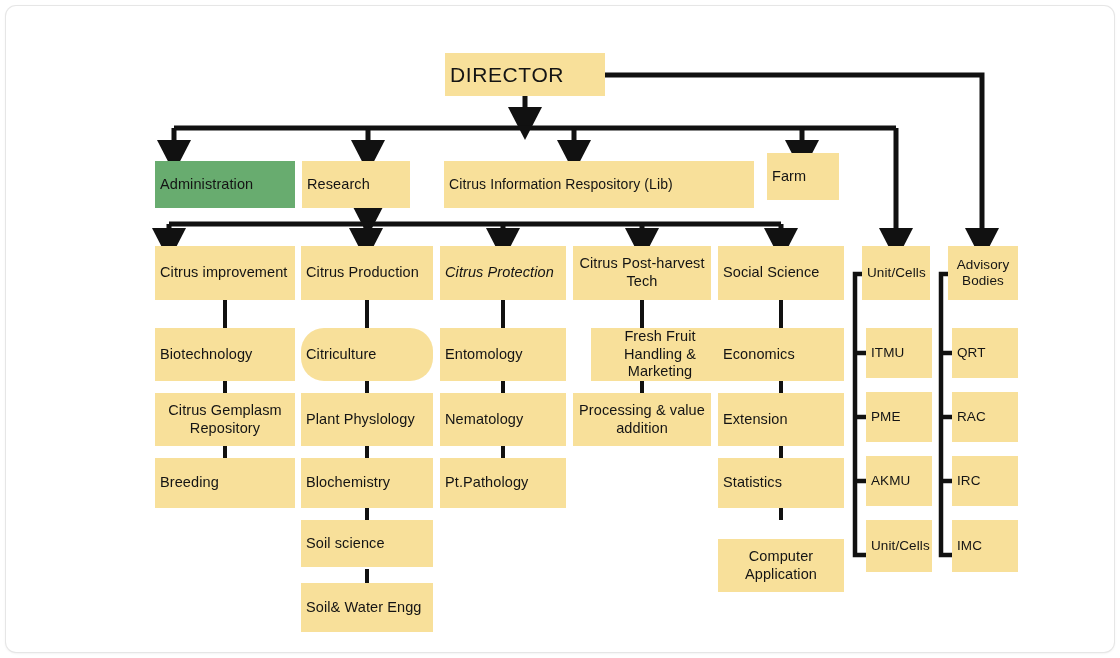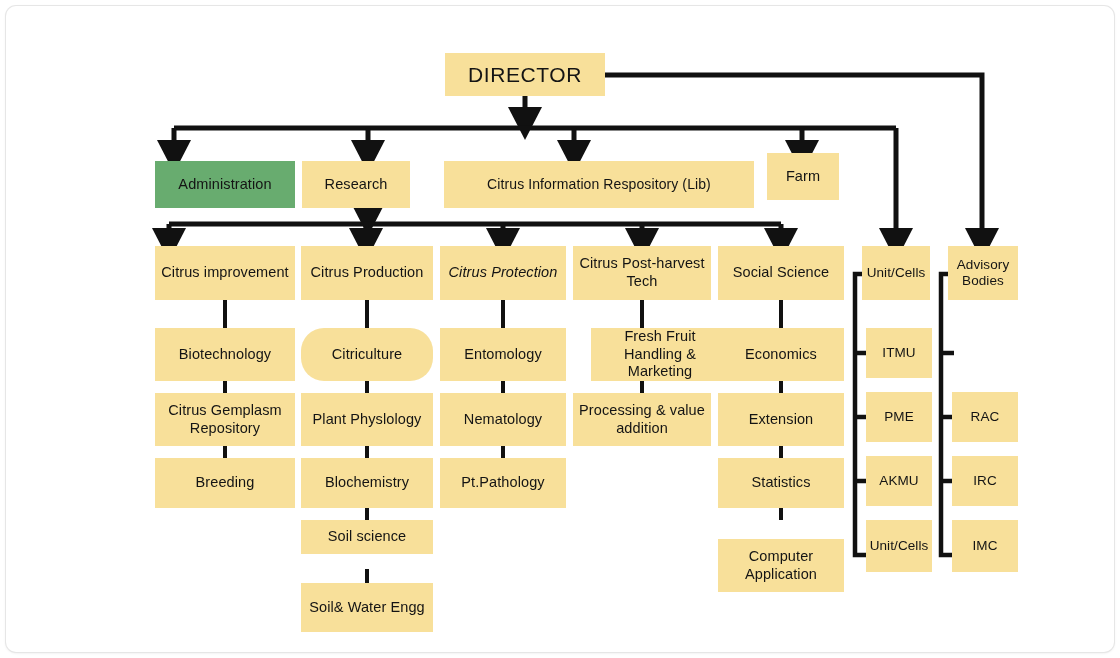--- a/index.html
+++ b/index.html
@@ -40,21 +40,21 @@
     height: 658px;
     pointer-events: none;
   }
   .node {
     position: absolute;
     box-sizing: border-box;
     background: #f8e09a;
     color: #141414;
     display: flex;
     align-items: center;
-    justify-content: center;
+    justify-content: flex-start;
     text-align: center;
     line-height: 1.22;
     font-size: 14.5px;
     padding: 2px 5px;
     letter-spacing: 0.1px;
     z-index: 3;
   }
   .node.green {
     background: #68ac6f;
   }
@@ -188,21 +188,21 @@
 
     <div class="node" style="left:295px; top:322px; width:132px; height:53px;border-radius:23px;">
       <span>Citriculture</span>
     </div>
     <div class="node" style="left:295px; top:387px; width:132px; height:53px;">
       <span>Plant Physlology</span>
     </div>
     <div class="node" style="left:295px; top:452px; width:132px; height:50px;">
       <span>Blochemistry</span>
     </div>
-    <div class="node" style="left:295px; top:514px; width:132px; height:34px;">
+    <div class="node" style="left:295px; top:514px; width:132px; height:47px;">
       <span>Soil science</span>
     </div>
     <div class="node" style="left:295px; top:577px; width:132px; height:49px;">
       <span>Soil&amp; Water Engg</span>
     </div>
 
     <div class="node" style="left:434px; top:322px; width:126px; height:53px;">
       <span>Entomology</span>
     </div>
     <div class="node" style="left:434px; top:387px; width:126px; height:53px;">
@@ -238,20 +238,23 @@
     <div class="node sm" style="left:860px; top:386px; width:66px; height:50px;">
       <span>PME</span>
     </div>
     <div class="node sm" style="left:860px; top:450px; width:66px; height:50px;">
       <span>AKMU</span>
     </div>
     <div class="node sm" style="left:860px; top:514px; width:66px; height:52px;">
       <span>Unit/Cells</span>
     </div>
 
+    <div class="node sm" style="left:946px; top:322px; width:66px; height:50px;">
+      <span>QRT</span>
+    </div>
     <div class="node sm" style="left:946px; top:386px; width:66px; height:50px;">
       <span>RAC</span>
     </div>
     <div class="node sm" style="left:946px; top:450px; width:66px; height:50px;">
       <span>IRC</span>
     </div>
     <div class="node sm" style="left:946px; top:514px; width:66px; height:52px;">
       <span>IMC</span>
     </div>
 

